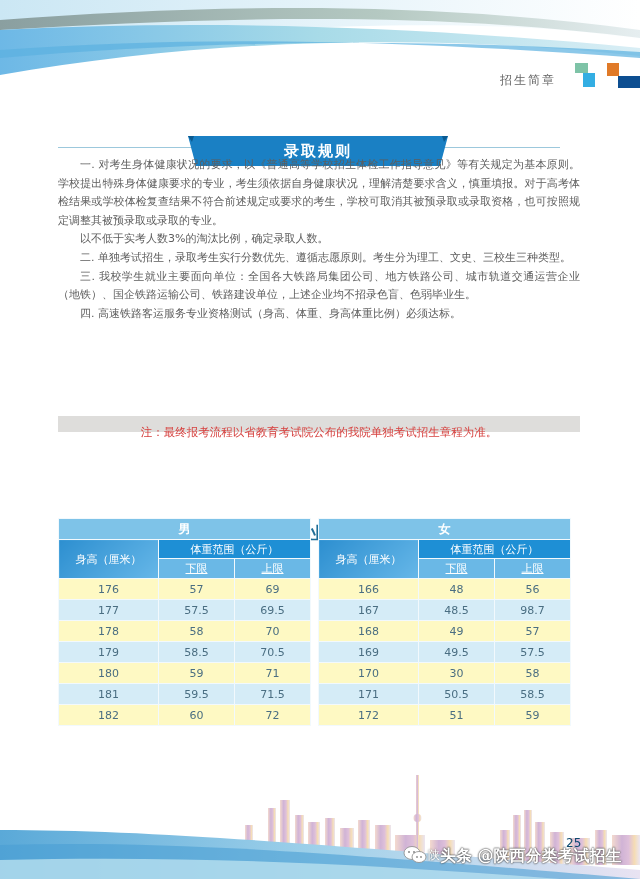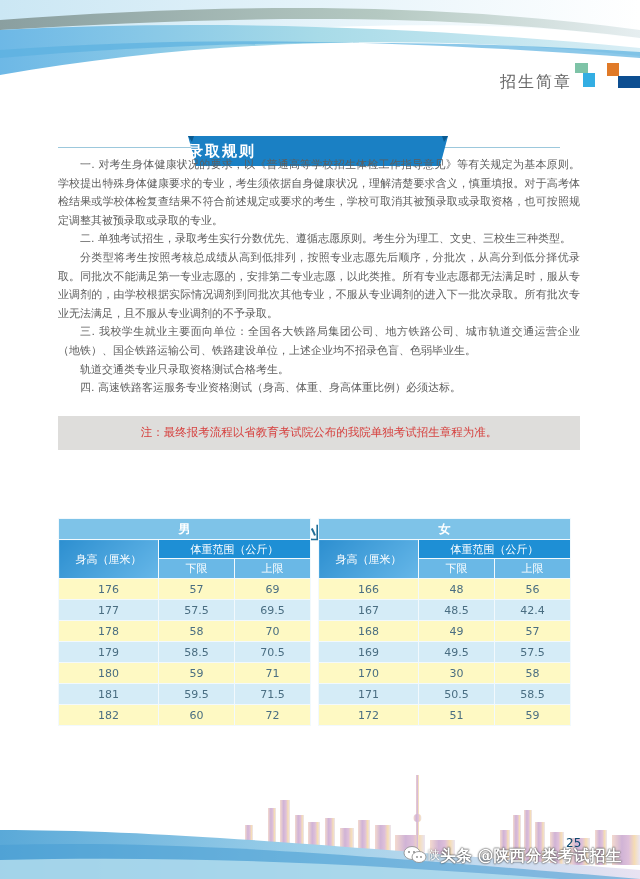--- a/index.html
+++ b/index.html
@@ -4,54 +4,54 @@
 <style>
   * { box-sizing: border-box; margin: 0; padding: 0; }
   html, body { width: 640px; height: 879px; overflow: hidden; background: #ffffff; }
   body { position: relative; font-family: "DejaVu Sans", "Liberation Sans", sans-serif; color: #555; }
 
   
   .top-wave { position: absolute; left: 0; top: 0; width: 640px; height: 80px; }
 
   
   .brand { position: absolute; right: 0; top: 60px; height: 40px; width: 160px; }
-  .brand-text { position: absolute; left: 20px; top: 12px; font-size: 16px; color: #666; letter-spacing: 2px; }
+  .brand-text { position: absolute; left: 20px; top: 12px; font-size: 12px; color: #666; letter-spacing: 2px; }
   .sq { position: absolute; }
   .sq-green { left: 95px; top: 3px; width: 13px; height: 10px; background: #7ec3a7; }
   .sq-blue { left: 103px; top: 13px; width: 12px; height: 14px; background: #33aee3; }
   .sq-orange { left: 127px; top: 3px; width: 12px; height: 13px; background: #e07a28; }
   .sq-navy { left: 138px; top: 16px; width: 22px; height: 12px; background: #0d4e91; }
 
   
   .banner-line { position: absolute; top: 147px; height: 1px; background: #9cc8dc; }
   .banner-line.left { left: 58px; width: 140px; }
   .banner-line.right { left: 435px; width: 125px; }
   .banner { position: absolute; left: 188px; top: 136px; width: 260px; height: 30px; }
-  .banner-title { position: absolute; left: 0; top: 0; width: 260px; height: 30px; line-height: 30px; color: #fff; font-family: "DejaVu Serif", "Liberation Serif", serif; font-size: 15px; font-weight: bold; letter-spacing: 2px; }
+  .banner-title { position: absolute; left: 0; top: 0; width: 260px; height: 30px; line-height: 30px; text-align: center; color: #fff; font-family: "DejaVu Serif", "Liberation Serif", serif; font-size: 15px; font-weight: bold; letter-spacing: 2px; }
 
   
   .rules { position: absolute; left: 58px; top: 156px; width: 522px; font-size: 11px; line-height: 18.6px; color: #5d5d5d; }
   .rules p { text-align: justify; }
   .rules p.indent { text-indent: 22px; }
 
   
-  .note { position: absolute; left: 58px; top: 416px; width: 522px; height: 34px; background: #dedddb; text-align: center; line-height: 32px; font-size: 11.5px; color: #d6413f; }
+  .note { position: absolute; left: 58px; top: 416px; width: 522px; height: 16px; background: #dedddb; text-align: center; line-height: 32px; font-size: 11.5px; color: #d6413f; }
 
   
   .table-title { position: absolute; left: 0; top: 478px; width: 640px; text-align: center; font-family: "DejaVu Serif", "Liberation Serif", serif; font-size: 17px; font-weight: bold; color: #1f6d96; letter-spacing: 2px; margin-top: 44px; }
 
   
   .tbl { position: absolute; top: 518px; width: 253px; border-collapse: collapse; font-size: 11px; color: #4a6e82; text-align: center; }
   .tbl.male { left: 58px; }
   .tbl.female { left: 318px; }
   .tbl td, .tbl th { border: 1px solid #f2f9fd; font-weight: normal; }
   .tbl .sex { background: #7ec3e8; color: #fff; height: 21px; font-weight: bold; font-size: 12px; }
   .tbl .h-height { background: linear-gradient(135deg, #2d8fd0, #66b7e8); color: #fff; width: 100px; }
   .tbl .h-weight { background: #1e8fd5; color: #fff; height: 19px; margin-top: 47px; }
-  .tbl .h-sub { background: #6ab8e6; color: #fff; height: 20px; }
+  .tbl .h-sub { background: #6ab8e6; color: #fff; height: 20px; text-decoration: underline; }
   .tbl tr.row td { height: 21px; }
   .tbl tr.odd td { background: #fef9c3; }
   .tbl tr.even td { background: #d5ecf7; }
 
   
   .bottom-deco { position: absolute; left: 0; top: 770px; width: 640px; height: 109px; }
   .page-num { position: absolute; left: 566px; top: 836px; font-size: 12px; color: #0c4a6e; }
   .watermark { position: absolute; left: 440px; top: 846px; font-size: 16px; color: #fff; font-weight: bold; text-shadow: 0 0 2px #333, 0 0 1px #333; letter-spacing: 0; }
   .wechat-icon { position: absolute; left: 403px; top: 845px; width: 24px; height: 20px; }
   .wm-small { position: absolute; left: 428px; top: 847px; font-size: 12px; color: #fff; text-shadow: 0 0 2px #555; }
@@ -96,24 +96,23 @@
   <svg width="260" height="30" viewBox="0 0 260 30" style="position:absolute;left:0;top:0">
   <polygon points="0,0 260,0 252,30 8,30" fill="#1a80c4"></polygon>
   <polygon points="0,0 6,0 4,6" fill="#0b5a91"></polygon>
   <polygon points="254,0 260,0 256,6" fill="#0b5a91"></polygon>
   </svg>
   <div class="banner-title">录取规则</div>
 </div>
 
 <div class="rules">
   <p class="indent">一. 对考生身体健康状况的要求，以《普通高等学校招生体检工作指导意见》等有关规定为基本原则。学校提出特殊身体健康要求的专业，考生须依据自身健康状况，理解清楚要求含义，慎重填报。对于高考体检结果或学校体检复查结果不符合前述规定或要求的考生，学校可取消其被预录取或录取资格，也可按照规定调整其被预录取或录取的专业。</p>
+  <p class="indent">以不低于实考人数3%的淘汰比例，确定录取人数。</p>
   <p class="indent">二. 单独考试招生，录取考生实行分数优先、遵循志愿原则。考生分为理工、文史、三校生三种类型。</p>
-  <p class="indent">分类型将考生按照考核总成绩从高到低排列，按照专业志愿先后顺序，分批次，从高分到低分择优录取。同批次不能满足第一专业志愿的，安排第二专业志愿，以此类推。所有专业志愿都无法满足时，服从专业调剂的，由学校根据实际情况调剂到同批次其他专业，不服从专业调剂的进入下一批次录取。所有批次专业无法满足，且不服从专业调剂的不予录取。</p>
   <p class="indent">三. 我校学生就业主要面向单位：全国各大铁路局集团公司、地方铁路公司、城市轨道交通运营企业（地铁）、国企铁路运输公司、铁路建设单位，上述企业均不招录色盲、色弱毕业生。</p>
-  <p class="indent">轨道交通类专业只录取资格测试合格考生。</p>
   <p class="indent">四. 高速铁路客运服务专业资格测试（身高、体重、身高体重比例）必须达标。</p>
 </div>
 
 <div class="note">注：最终报考流程以省教育考试院公布的我院单独考试招生章程为准。</div>
 
 <div class="table-title">高速铁路客运服务专业资格测试标准对照表</div>
 
 <table class="tbl male">
   <tbody>
       <tr>
@@ -179,21 +178,21 @@
     <th class="h-sub">上限</th>
   </tr>
   <tr class="row odd">
     <td>166</td>
     <td>48</td>
     <td>56</td>
   </tr>
   <tr class="row even">
     <td>167</td>
     <td>48.5</td>
-    <td>42.4</td>
+    <td>98.7</td>
   </tr>
   <tr class="row odd">
     <td>168</td>
     <td>49</td>
     <td>57</td>
   </tr>
   <tr class="row even">
     <td>169</td>
     <td>49.5</td>
     <td>57.5</td>

